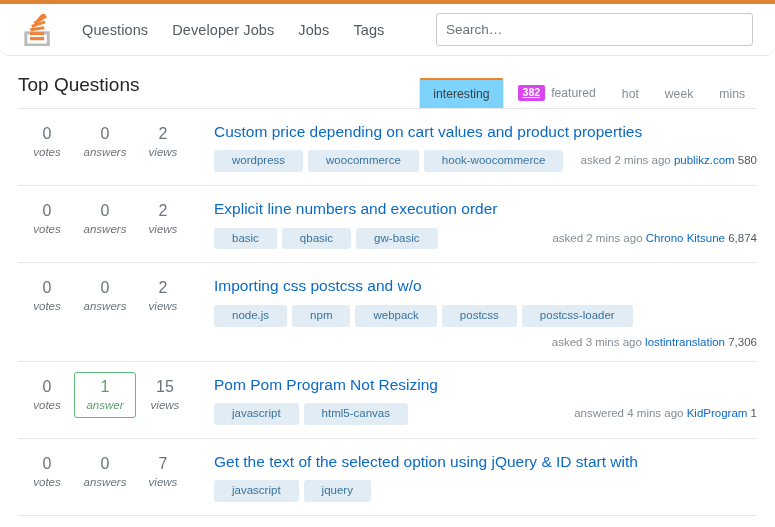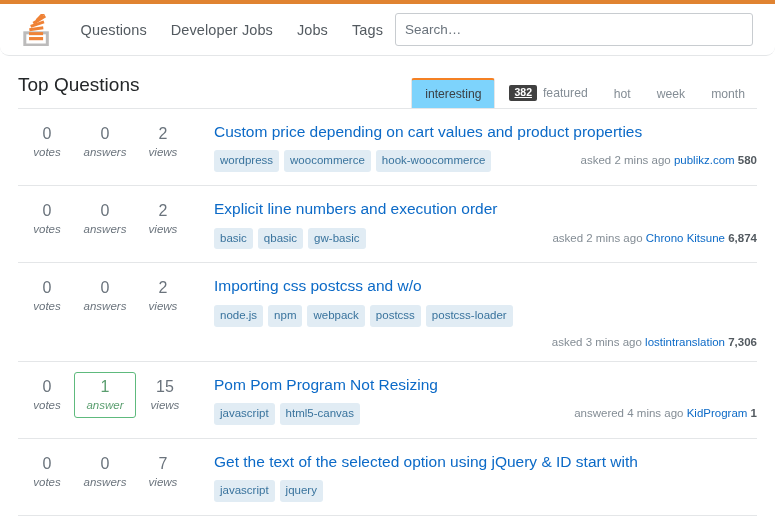--- a/index.html
+++ b/index.html
@@ -28,21 +28,21 @@
   .so-logo { width: 30px; height: 32px; display:block; }
 
   .nav { display: flex; align-items: center; margin-left: 12px; }
   .nav-link {
     font-size: 14.5px; color: #535a60; text-decoration: none;
     padding: 6px 12px; white-space: nowrap; letter-spacing: .1px;
   }
 
   .search-wrap { margin-left: auto; }
   .search-input {
-    width: 358px; height: 33px;
+    width: 317px; height: 33px;
     border: 1px solid #c8ccd0; border-radius: 3px;
     padding: 0 9px; font-size: 13.5px; color: #3b4045;
     font-family: "Liberation Sans", sans-serif;
     background: #fff; outline: none;
   }
   .search-input::placeholder { color: #6a737c; }
 
   
   .content { padding: 0 18px; }
 
@@ -101,31 +101,31 @@
   .qtitle {
     display: block; font-size: 15.5px; color: #0c6ac7;
     text-decoration: none; line-height: 1.25; margin-bottom: 9px;
     white-space: nowrap; overflow: hidden; text-overflow: ellipsis;
   }
 
   .qbottom { display: flex; align-items: flex-start; flex-wrap: wrap; }
   .tags { display: flex; flex-wrap: wrap; gap: 5px; flex: 0 1 auto; }
   .tag {
     background: #e1ecf4; color: #39739d; font-size: 11.5px;
-    padding: 4px 6px; border-radius: 3px; text-decoration: none;
+    padding: 4px 18px; border-radius: 3px; text-decoration: none;
     line-height: 1.2; white-space: nowrap;
   }
 
   .meta {
     margin-left: auto; font-size: 11.5px; color: #848d95;
     white-space: nowrap; padding-top: 4px; padding-left: 12px;
   }
   .meta.wrapline { width: 100%; margin-left: 0; text-align: right; padding-top: 9px; }
   .meta .user { color: #0c6ac7; text-decoration: none; }
-  .meta .rep { color: #535a60; font-weight: bold; }
+  .meta .rep { color: #535a60; font-weight: normal; }
 </style>
 </head>
 <body>
 
 <div id="page">
 
   <div class="topbar" style="background: rgb(224, 131, 49);"></div>
 
   <div class="header">
 
@@ -156,31 +156,31 @@
   <div class="content">
 
     <div class="subheader">
       <h1 class="page-title">Top Questions</h1>
 
       <div class="tabs">
         <a class="tab active" href="#" style="border-top-color: rgb(244, 128, 36);">
           <span>interesting</span>
         </a>
         <a class="tab" href="#">
-          <span class="badge" style="background: #404040; text-decoration: underline;">382</span>
+          <span class="badge" style="background: #d946ef; text-decoration: underline;">382</span>
           <span>featured</span>
         </a>
         <a class="tab" href="#">
           <span>hot</span>
         </a>
         <a class="tab" href="#">
           <span>week</span>
         </a>
         <a class="tab" href="#">
-          <span>month</span>
+          <span>mins</span>
         </a>
       </div>
     </div>
 
     <div class="divider"></div>
 
     <div class="qlist" id="qlist">
         <div class="qrow">
           <div class="stats">
        <div class="stat">

